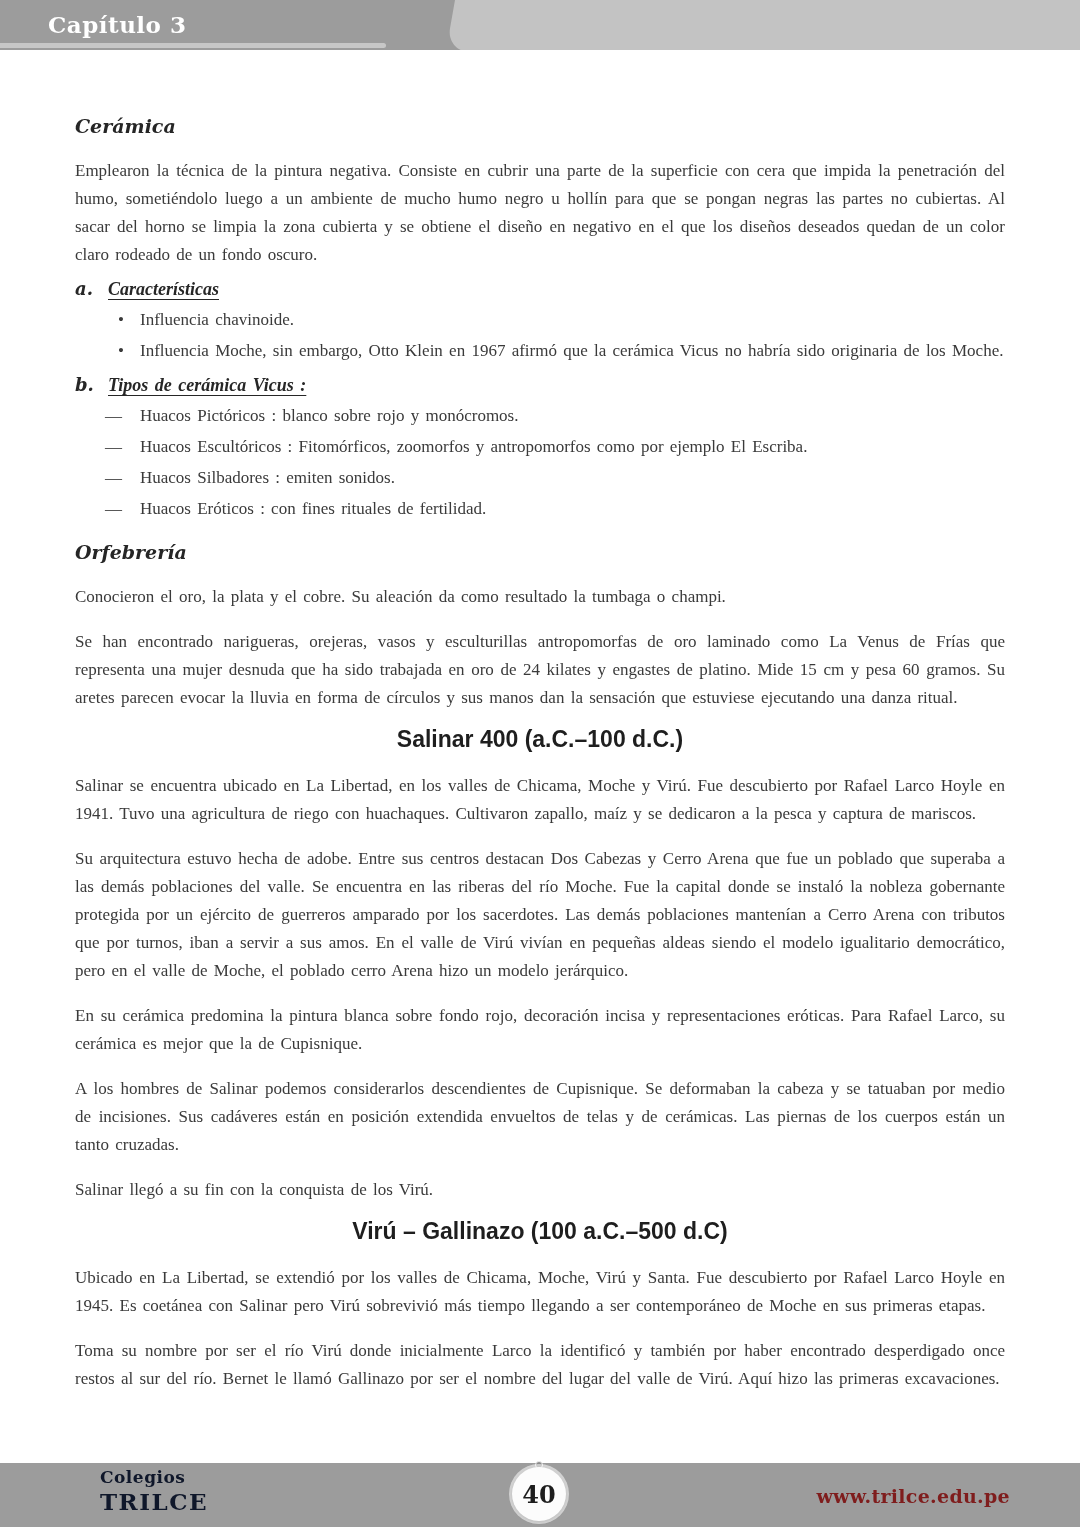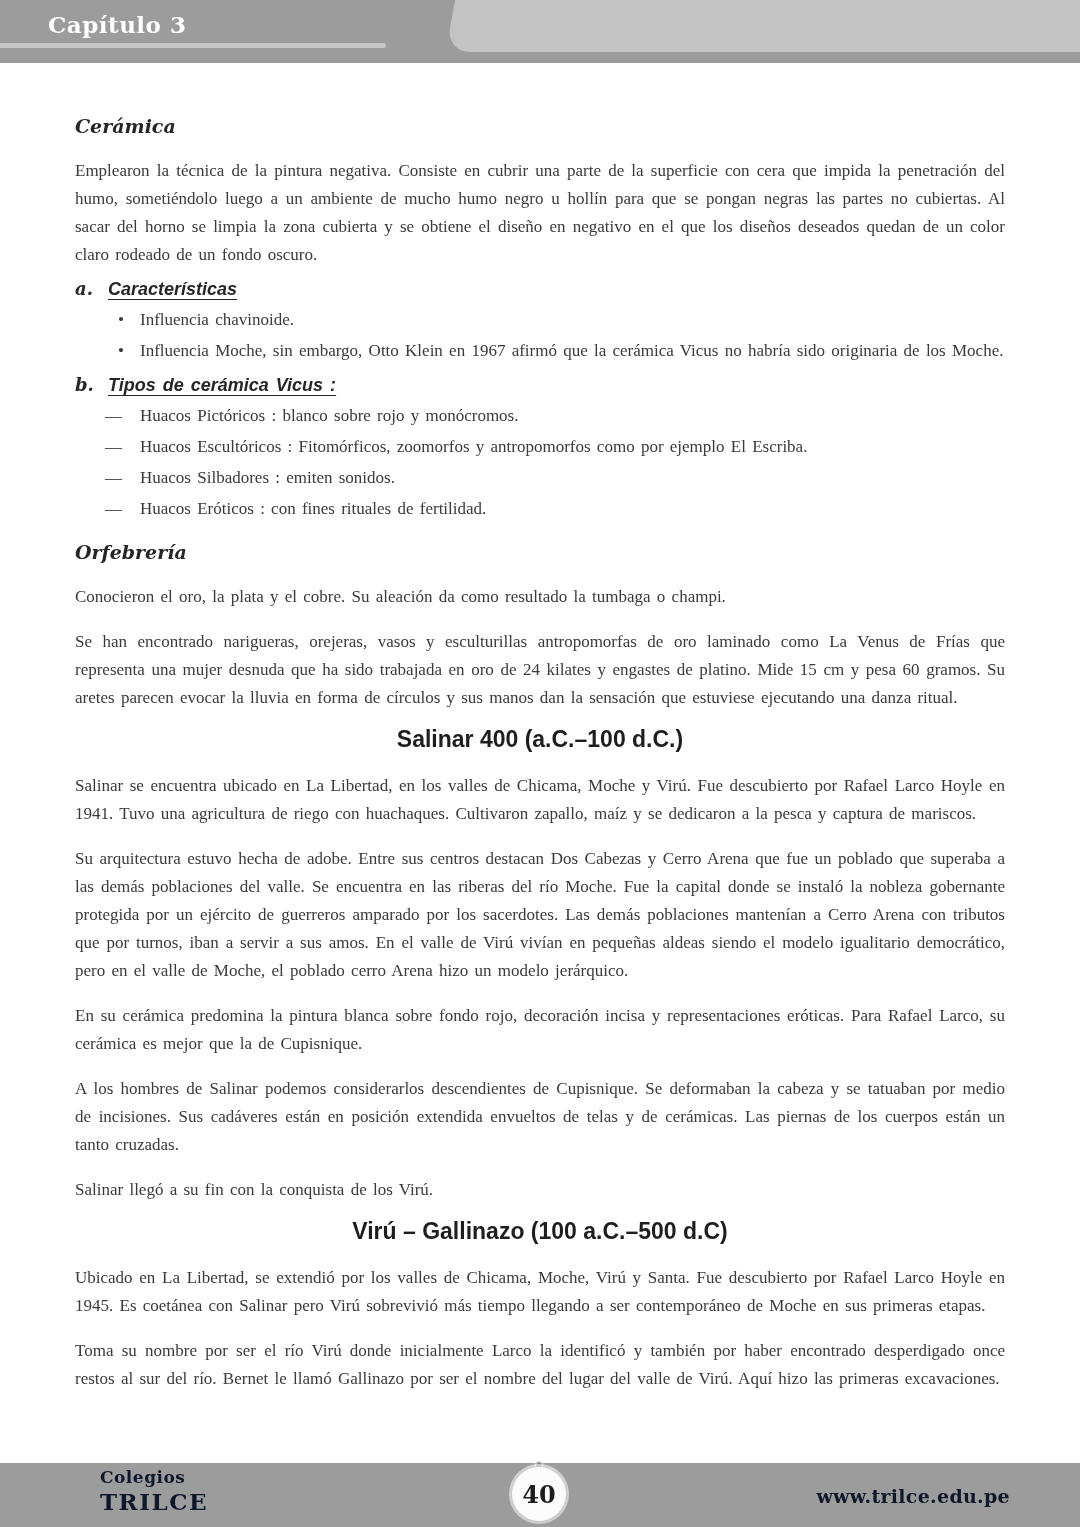--- a/index.html
+++ b/index.html
@@ -6,21 +6,21 @@
   .page{
     position:relative;
     width:1080px;height:1527px;
     background:#ffffff;
     font-family:"Liberation Serif", serif;
     overflow:hidden;
   }
 
   
   .page-header{
-    position:absolute;top:0;left:0;width:1080px;height:63px;
+    position:absolute;top:0;left:0;width:1080px;height:50px;
     background:#9c9c9c;overflow:hidden;
   }
   .band{position:absolute;top:0;height:52px;transform:skewX(-10deg);transform-origin:top left;}
   .band-1{left:455px;width:720px;background:#c3c3c3;border-bottom-left-radius:24px;}
   .band-2{left:586px;width:600px;background:#dedede;}
   .band-3{left:721px;width:500px;background:#f4f4f4;}
   .chapter-title{
     position:absolute;left:48px;top:11px;
     color:#ffffff;font-size:23px;font-weight:bold;letter-spacing:.5px;
     font-family:"DejaVu Serif","Liberation Serif",serif;
@@ -51,21 +51,21 @@
   }
   .sub-head{display:flex;margin:6px 0 3px 0;text-align:left;}
   .sub-label{
     width:33px;flex:0 0 33px;
     font-weight:bold;font-style:italic;font-size:18px;color:#262626;
     font-family:"DejaVu Serif","Liberation Serif",serif;
   }
   .sub-title{
     font-weight:bold;font-style:italic;font-size:18px;color:#262626;
     text-decoration:underline;text-underline-offset:4px;
-    font-family:Liberation Sans, sans-serif;
+    font-family:Liberation Serif, serif;
   }
   ul.plain{list-style:none;margin:1px 0 2px 0;padding:0;}
   ul.plain li{display:flex;line-height:28px;}
   ul.plain li + li{margin-top:3px;}
   .bullet-li{padding-left:43px;}
   .bullet-li .marker{flex:0 0 22px;}
   .dash-li{padding-left:30px;}
   .dash-li .marker{flex:0 0 35px;}
   .li-text{flex:1;text-align:justify;}
 
@@ -85,21 +85,21 @@
     display:flex;align-items:center;justify-content:center;
     font-weight:bold;font-size:24px;color:#1d1d1d;
     font-family:"DejaVu Serif","Liberation Serif",serif;
   }
   .badge-pin{
     position:absolute;left:535px;top:1461px;width:8px;height:8px;border-radius:50%;
     background:#8b8b8b;border:1px solid #ededed;box-sizing:border-box;
   }
   .website{
     position:absolute;right:70px;top:22px;
-    color:#0f172a;font-weight:bold;font-size:19px;letter-spacing:.3px;
+    color:#7f1d1d;font-weight:bold;font-size:19px;letter-spacing:.3px;
     font-family:"DejaVu Serif","Liberation Serif",serif;
     margin-left:40px;
   }
 </style>
 </head>
 <body>
 
 <div class="page">
 
   <header class="page-header">

